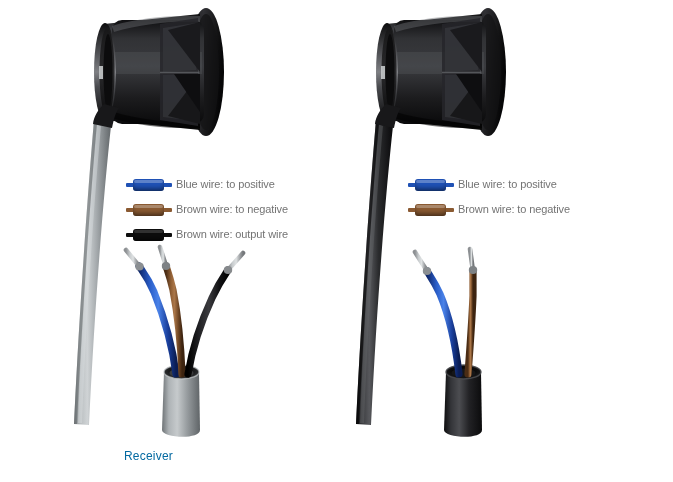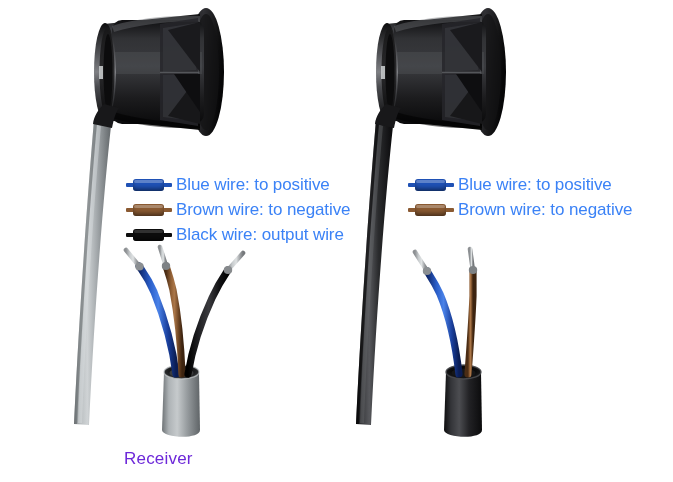--- a/index.html
+++ b/index.html
@@ -55,32 +55,32 @@
   .swatch .gloss {
     position: absolute;
     left: 8px;
     top: 2px;
     width: 29px;
     height: 3px;
     border-radius: 2px;
     background: rgba(255,255,255,0.28);
   }
   .legend-label {
-    font-size: 17px;
-    color: #3b82f6;
+    font-size: 11px;
+    color: #737373;
     white-space: nowrap;
     letter-spacing: -0.1px;
     line-height: 1;
   }
 
   
   .caption {
     position: absolute;
-    font-size: 17px;
-    color: #6d28d9;
+    font-size: 12px;
+    color: #0369a1;
     white-space: nowrap;
     letter-spacing: 0.2px;
   }
 </style>
 </head>
 <body>
 
 <div id="stage">
 
   <svg width="673" height="482" viewBox="0 0 673 482" style="position:absolute;left:0;top:0;">
@@ -324,21 +324,21 @@
       </span>
       <span class="legend-label">Brown wire: to negative</span>
     </div>
 
     <div class="legend-row">
       <span class="swatch">
         <span class="thin" style="background:#0d0d0d;"></span>
         <span class="fat" style="background:#0d0d0d; box-shadow: inset 0 -4px 5px -2px rgba(0,0,0,0.7);"></span>
         <span class="gloss" style="background:rgba(255,255,255,0.15);"></span>
       </span>
-      <span class="legend-label">Black wire: output wire</span>
+      <span class="legend-label">Brown wire: output wire</span>
     </div>
   </div>
 
   <div class="legend" style="left:408px; top:172px;">
 
     <div class="legend-row">
       <span class="swatch">
         <span class="thin" style="background:#1f51b5;"></span>
         <span class="fat" style="background:#1f51b5; box-shadow: inset 0 -4px 5px -2px rgba(0,0,0,0.55);"></span>
         <span class="gloss"></span>

